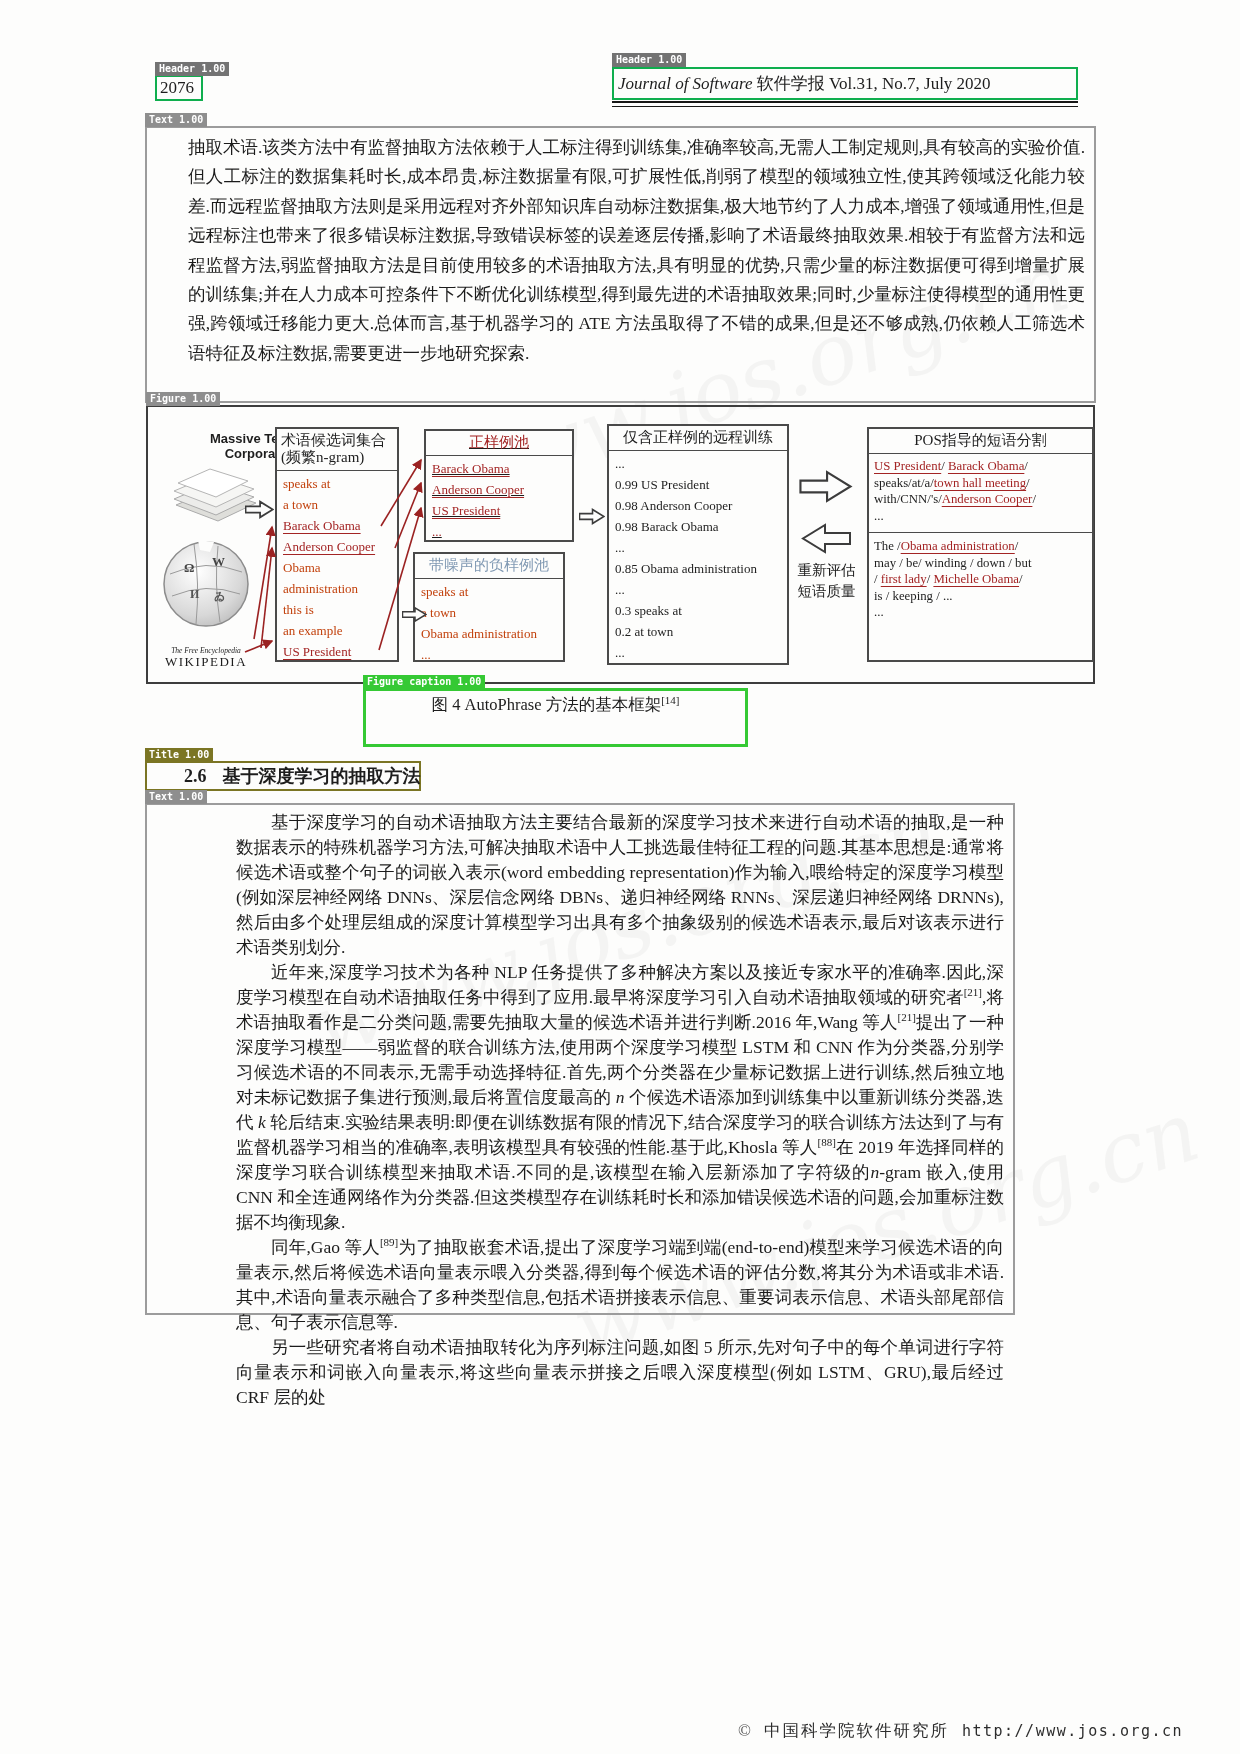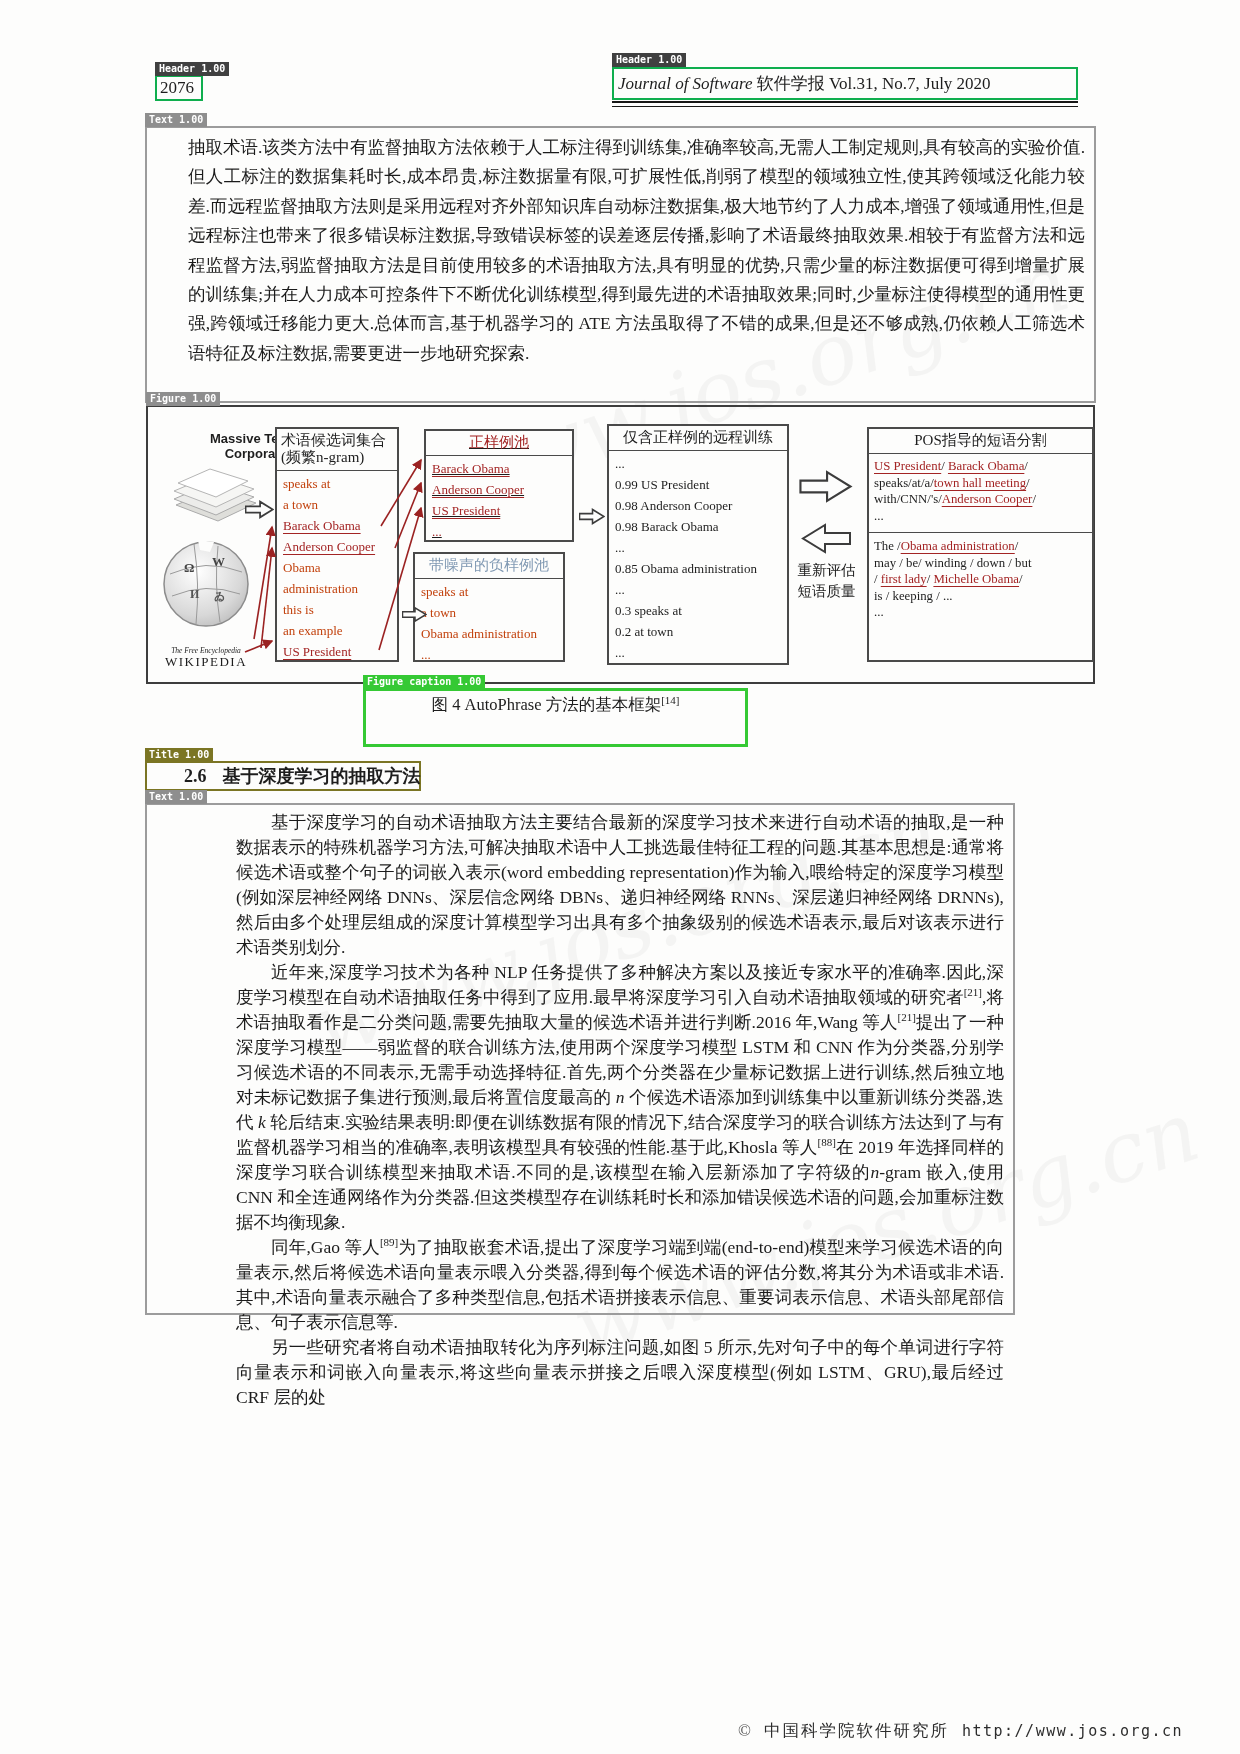--- a/index.html
+++ b/index.html
@@ -2,21 +2,21 @@
 <html><head>
 <meta charset="utf-8">
 <style>
   html,body{margin:0;padding:0;background:#e8e8e8;}
   .page{position:relative;width:1240px;height:1754px;background:#fdfdfc;margin:0 auto;overflow:hidden;
         font-family:"Liberation Serif","DejaVu Serif",serif;color:#1d1d1d;}
   
   .alabel{position:absolute;z-index:30;font:bold 10px "DejaVu Sans Mono",monospace;color:#fff;
           padding:1px 4px 2px;line-height:11px;white-space:nowrap;}
   .abox{position:absolute;z-index:5;box-sizing:border-box;border:2px solid;}
-  .bg-green{background:#404040;} .b-green{border-color:#0fae4e;}
+  .bg-green{background:#737373;} .b-green{border-color:#0fae4e;}
   .bg-gray{background:#8e8e8e;}  .b-gray{border-color:#9c9c9c;}
   .bg-lime{background:#35c934;}  .b-lime{border-color:#35c934;}
   .bg-olive{background:#7b7524;} .b-olive{border-color:#7b7524;}
   
   .pagenum{display:block;font-size:17px;line-height:21px;padding-left:3px;}
   .jheader{display:block;font-size:17px;line-height:29px;white-space:nowrap;padding-left:4px;}
   .jheader i{font-family:"Liberation Serif",serif;}
   .hrule{position:absolute;height:3px;border-top:2px solid #161616;border-bottom:1px solid #161616;}
   
   .blocktext{padding:5px 9px 0;text-align:justify;font-size:17.5px;color:#1b1b1b;margin-left:32px;}

